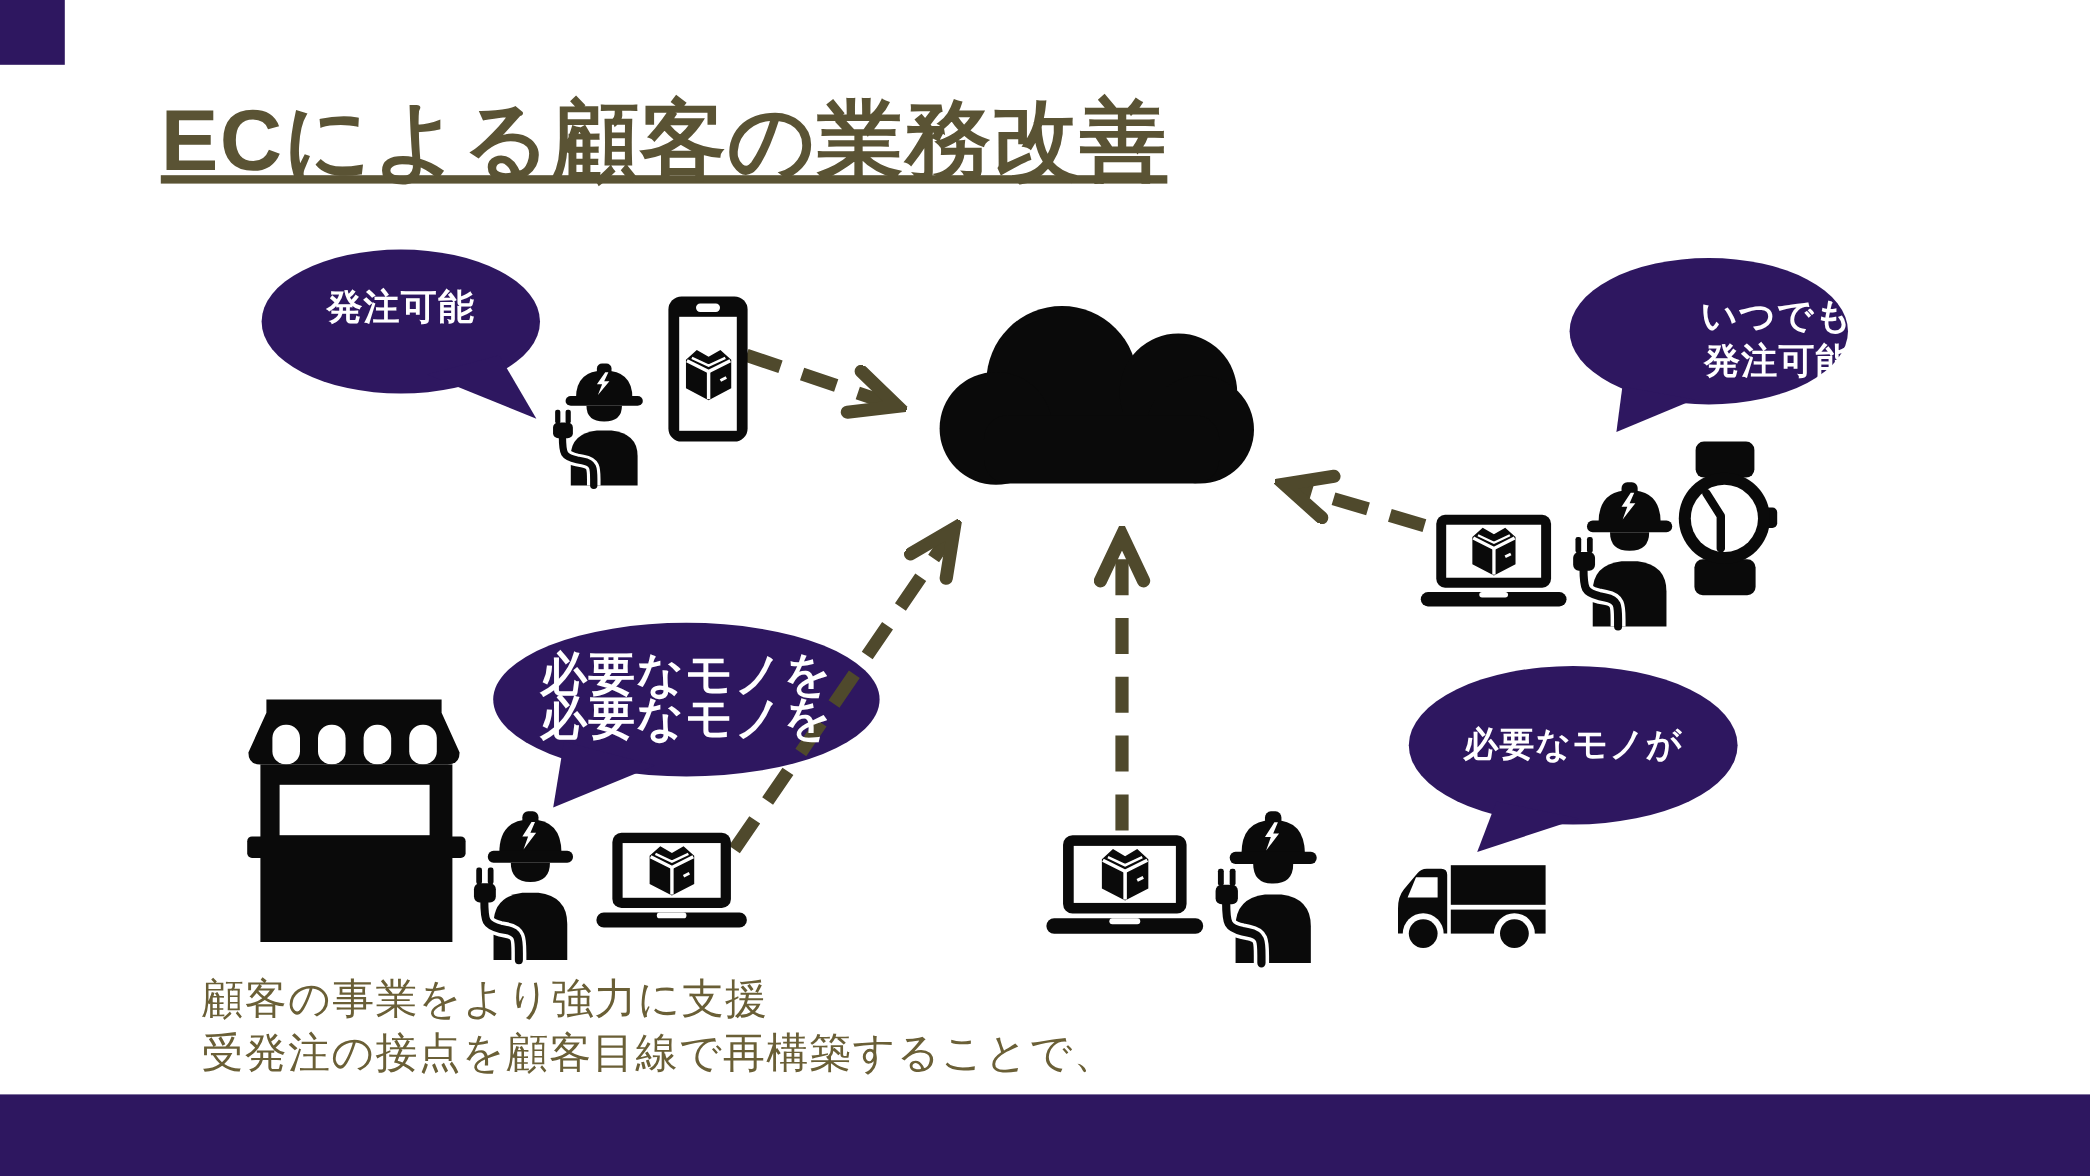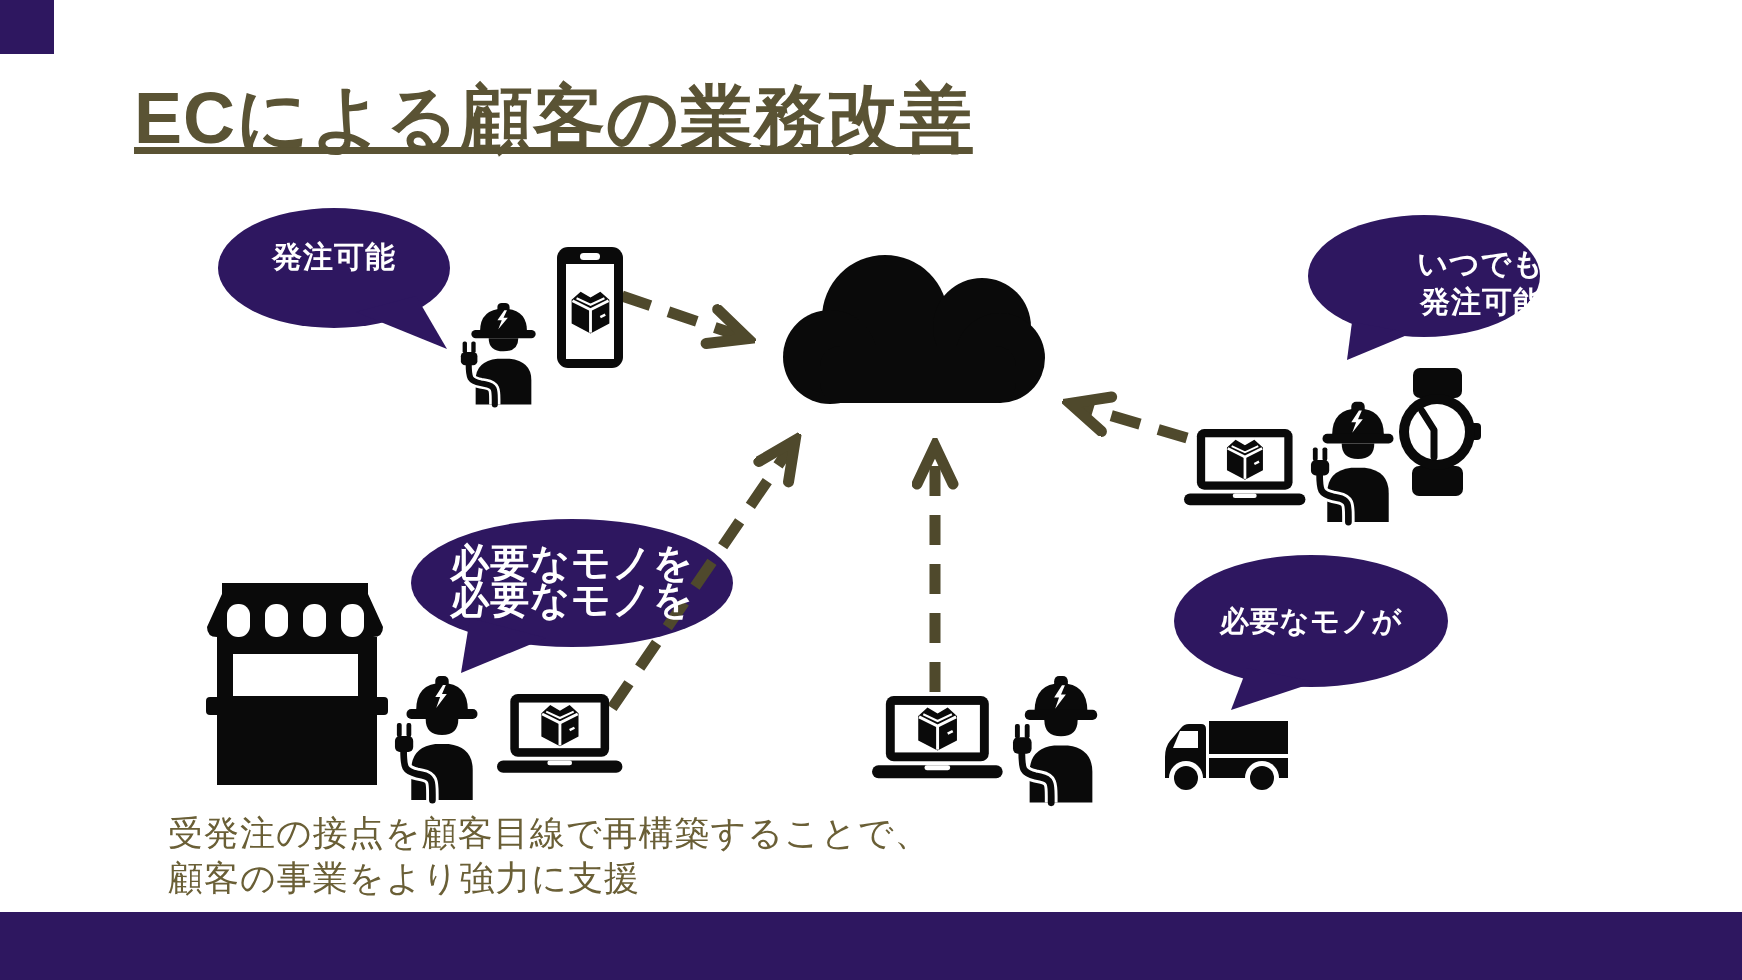--- a/index.html
+++ b/index.html
@@ -178,18 +178,18 @@
   </div>
   <div class="bubble-text bt3">
     <div>必要なモノを</div>
     <div>必要なモノを</div>
   </div>
   <div class="bubble-text bt4">
     <div>必要なモノが</div>
   </div>
 
   <div class="footer-text">
+    <div>顧客の事業をより強力に支援</div>
     <div>受発注の接点を顧客目線で再構築することで、</div>
-    <div>顧客の事業をより強力に支援</div>
   </div>
 
   <div class="bottom-bar"></div>
 </div>
 
 </body></html>

